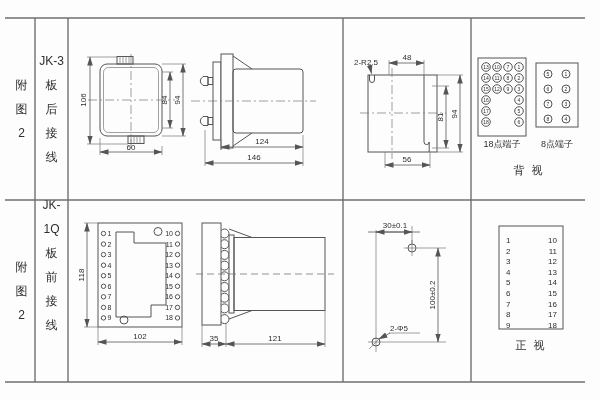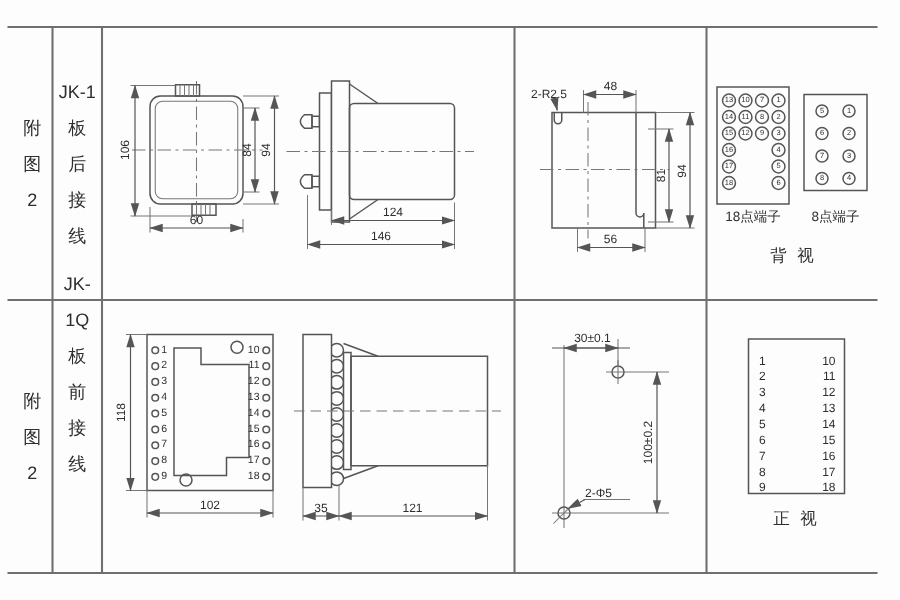--- a/index.html
+++ b/index.html
@@ -26,29 +26,29 @@
   .ws{fill:#fdfdfd;stroke:#555;stroke-width:1;}
 </style>
 </head>
 <body>
 
 <div id="stage">
 
   <div class="vlabel" style="left:8px;top:18px;width:27px;height:182px;">附
 图
 2</div>
-  <div class="vlabel" style="left:35px;top:18px;width:33px;height:182px;">JK-1
+  <div class="vlabel" style="left:35px;top:18px;width:33px;height:182px;">JK-3
 板
 后
 接
 线</div>
   <div class="vlabel" style="left:8px;top:200px;width:27px;height:182px;">附
 图
 2</div>
-  <div class="vlabel" style="left:35px;top:184px;width:33px;height:130px;">JK-1Q
+  <div class="vlabel" style="left:35px;top:200px;width:33px;height:130px;">JK-1Q
 板
 前
 接
 线</div>
 
   <svg width="600" height="400" viewBox="0 0 600 400">
     <defs>
       <marker id="ae" markerWidth="10" markerHeight="8" refX="8.5" refY="4" orient="auto" markerUnits="userSpaceOnUse">
         <path d="M0,1.2 L9,4 L0,6.8 Z" fill="#555"></path>
       </marker>

